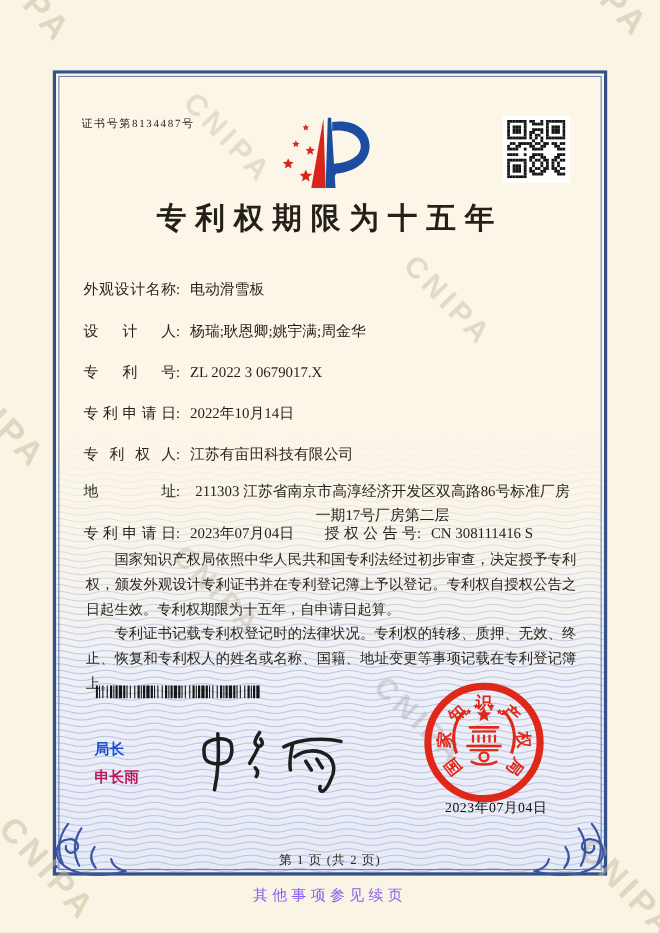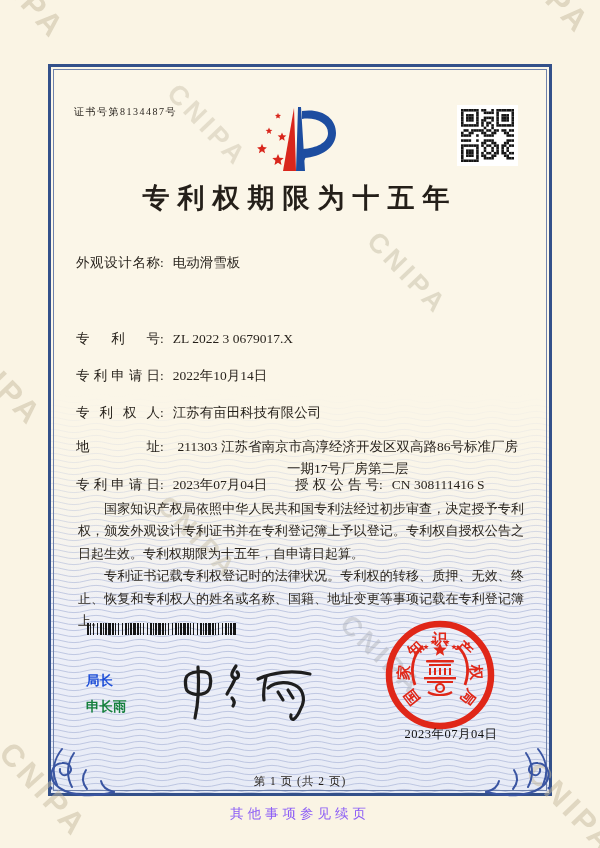--- a/index.html
+++ b/index.html
@@ -34,21 +34,21 @@
   .row{left:76px;width:448px;font-size:13.5px;line-height:22px;}
   .r1{top:252px}.r2{top:290px}.r3{top:328px}.r4{top:365px}.r5{top:402px}.r6{top:436px}.r7{top:474px}
   .lbl{display:inline-block;width:84px;text-align:justify;text-align-last:justify;vertical-align:top;}
   .cl{display:inline-block;margin-right:9px;vertical-align:top;}
   .val{display:inline-block;vertical-align:top;max-width:350px;text-align:center;}
   .pair2{position:absolute;left:219px;top:0;white-space:nowrap;}
   .paras{left:78px;top:498px;width:446px;font-size:13px;line-height:22.4px;text-align:justify;color:#2a251e;}
   .paras p{margin:0;text-indent:2em;}
   .barcode{left:87px;top:623px;line-height:0;}
   .dir-label{left:86px;top:672px;font-family:"Liberation Sans","DejaVu Sans",sans-serif;font-size:13.5px;font-weight:600;color:#1d4ed8;}
-  .dir-name{left:86px;top:698px;font-family:"Liberation Sans","DejaVu Sans",sans-serif;font-size:13.5px;font-weight:600;color:#15803d;}
+  .dir-name{left:86px;top:698px;font-family:"Liberation Sans","DejaVu Sans",sans-serif;font-size:13.5px;font-weight:600;color:#be185d;}
   .sig{left:178px;top:648px;z-index:4;}
   .seal{left:382px;top:617px;z-index:5;line-height:0;}
   .seal-date{left:394px;top:726px;width:114px;text-align:center;font-size:12.5px;color:#101010;z-index:6;letter-spacing:.5px;}
   .page-num{left:0;right:0;top:774px;text-align:center;font-size:11.5px;letter-spacing:1px;}
   .note{left:0;right:0;top:805px;text-align:center;font-size:13.5px;letter-spacing:4px;color:#8b5cf6;}
   .orn{z-index:4;line-height:0;}
   .orn-l{left:38px;top:746px;}
   .orn-r{left:482px;top:746px;transform:scaleX(-1);}
 </style>
 </head>
@@ -427,20 +427,23 @@
         <rect x="12.62" y="50.48" width="2.5738095238095235" height="2.5738095238095235" fill="#141414"></rect>
         <rect x="15.14" y="50.48" width="2.5738095238095235" height="2.5738095238095235" fill="#141414"></rect>
       </svg>
   </div>
 
   <div class="abs title">专利权期限为十五年</div>
 
   <div class="abs row r1">
     <span class="lbl">外观设计名称</span><span class="cl">:</span><span class="val">电动滑雪板</span>
   </div>
+  <div class="abs row r2">
+    <span class="lbl">设计人</span><span class="cl">:</span><span class="val">杨瑞;耿恩卿;姚宇满;周金华</span>
+  </div>
   <div class="abs row r3">
     <span class="lbl">专利号</span><span class="cl">:</span><span class="val">ZL 2022 3 0679017.X</span>
   </div>
   <div class="abs row r4">
     <span class="lbl">专利申请日</span><span class="cl">:</span><span class="val">2022年10月14日</span>
   </div>
   <div class="abs row r5">
     <span class="lbl">专利权人</span><span class="cl">:</span><span class="val">江苏有亩田科技有限公司</span>
   </div>
   <div class="abs row r6">

